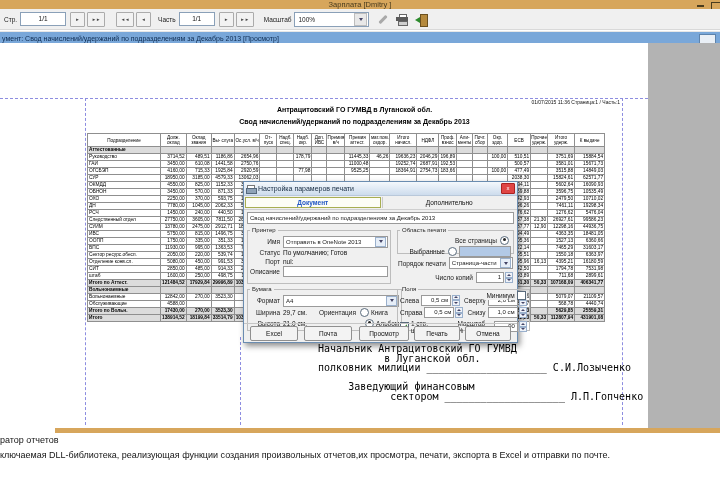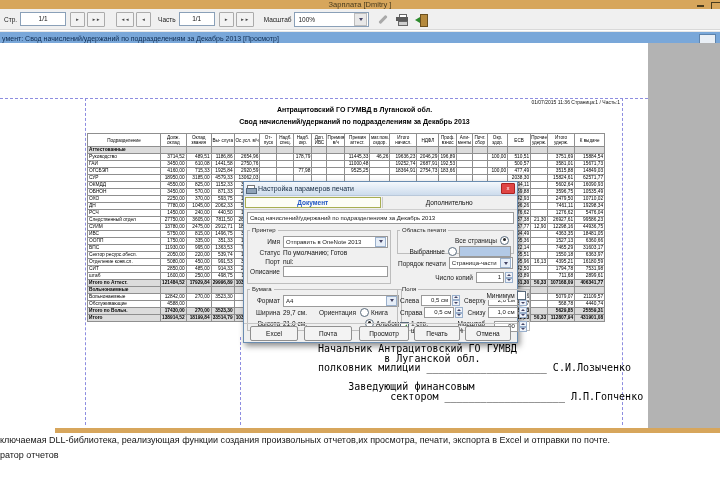--- a/index.html
+++ b/index.html
@@ -1019,15 +1019,15 @@
     <span class="dlg-btn" style="width:46px;margin-left:6px;">Excel</span>
     <span class="dlg-btn" style="width:46px;margin-left:6px;">Почта</span>
     <span class="dlg-btn" style="width:48px;margin-left:auto;">Просмотр</span>
     <span class="dlg-btn" style="width:44px;margin-left:5px;">Печать</span>
     <span class="dlg-btn" style="width:44px;margin-left:5px;margin-right:6px;">Отмена</span>
   </div>
 </div>
 
 <div class="bottom-strip"></div>
 <div class="caption">
+  <div>ратор отчетов</div>
   <div>ключаемая DLL-библиотека, реализующая функции создания произвольных отчетов,их просмотра, печати, экспорта в Excel и отправки по почте.</div>
-  <div>ратор отчетов</div>
 </div>
 
 </body></html>

